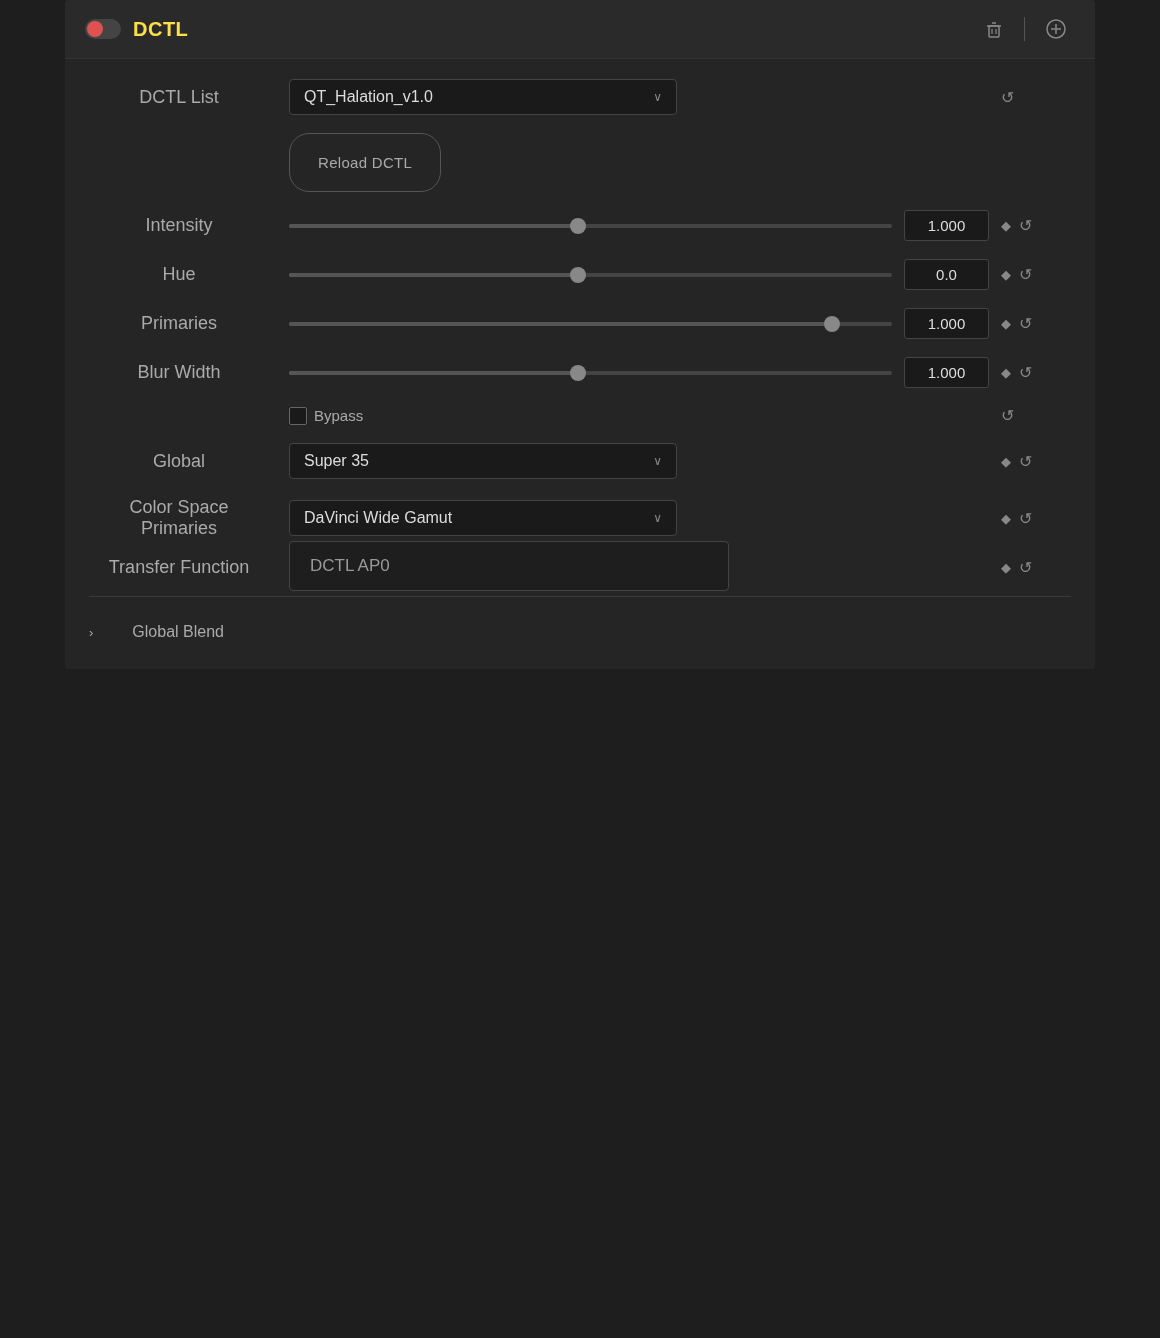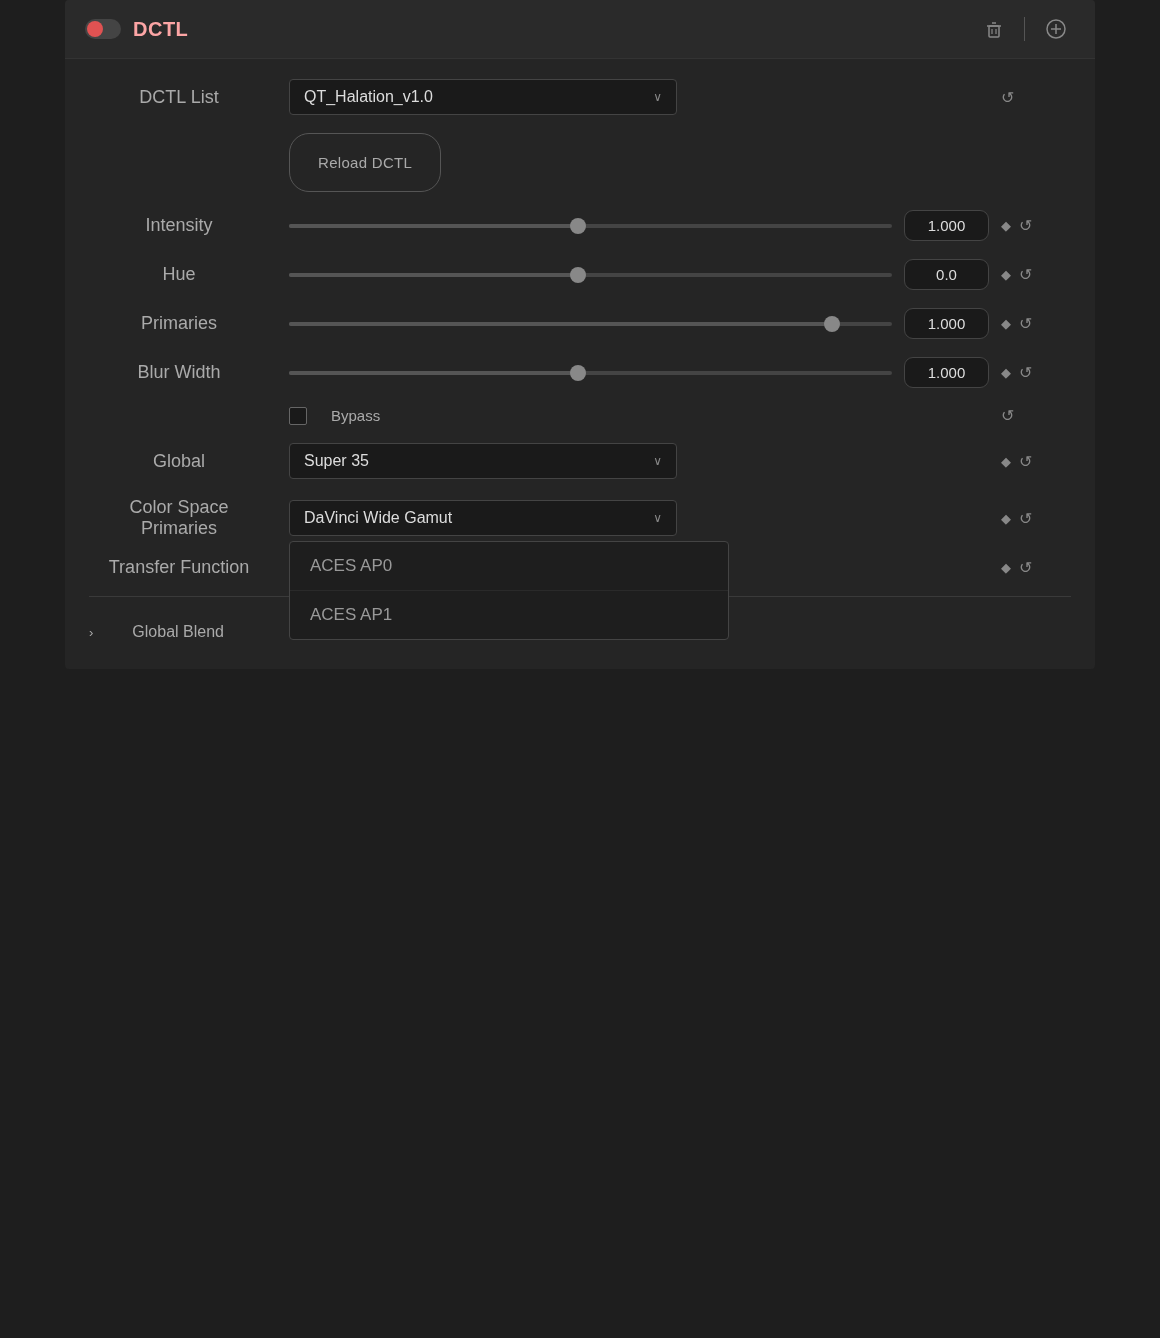--- a/index.html
+++ b/index.html
@@ -53,21 +53,21 @@
       height: 16px;
       background: #e05252;
       border-radius: 50%;
       position: absolute;
       left: 2px;
     }
 
     .panel-title {
       font-size: 20px;
       font-weight: 600;
-      color: #fca5a5;
+      color: #fde047;
       letter-spacing: 0.5px;
     }
 
     .panel-header-right {
       display: flex;
       align-items: center;
       gap: 8px;
     }
 
     .icon-btn {
@@ -189,21 +189,21 @@
       position: absolute;
       top: 50%;
       transform: translateY(-50%);
       cursor: grab;
     }
 
     .value-input {
       width: 85px;
       background: #1a1a1a;
       border: 1px solid #444;
-      border-radius: 9px;
+      border-radius: 3px;
       padding: 6px 10px;
       color: #dddddd;
       font-size: 15px;
       text-align: center;
     }
 
     
     .diamond-icon {
       color: #888;
       font-size: 13px;
@@ -214,21 +214,21 @@
     .reset-icon {
       color: #888;
       font-size: 16px;
       cursor: pointer;
     }
 
     
     .checkbox-container {
       display: flex;
       align-items: center;
-      gap: 24px;
+      gap: 7px;
     }
 
     .checkbox {
       width: 18px;
       height: 18px;
       border: 1px solid #666;
       background: #1a1a1a;
       border-radius: 2px;
       cursor: pointer;
     }
@@ -449,22 +449,21 @@
 
     <div class="row color-space-row">
       <div class="row-label">Color Space Primaries</div>
       <div class="row-control">
         <div class="dropdown">
           <span>DaVinci Wide Gamut</span>
           <span class="dropdown-arrow">∨</span>
         </div>
 
         <div class="dropdown-menu">
-          <div class="dropdown-menu-item">ACES AP0</div>
-          <div class="dropdown-menu-item">ACES AP1</div>
+          <div class="dropdown-menu-item">DCTL AP0</div>
 
         </div>
       </div>
       <div class="row-actions">
         <span class="diamond-icon">◆</span>
         <span class="reset-icon">↺</span>
       </div>
     </div>
 
     <div class="row">

